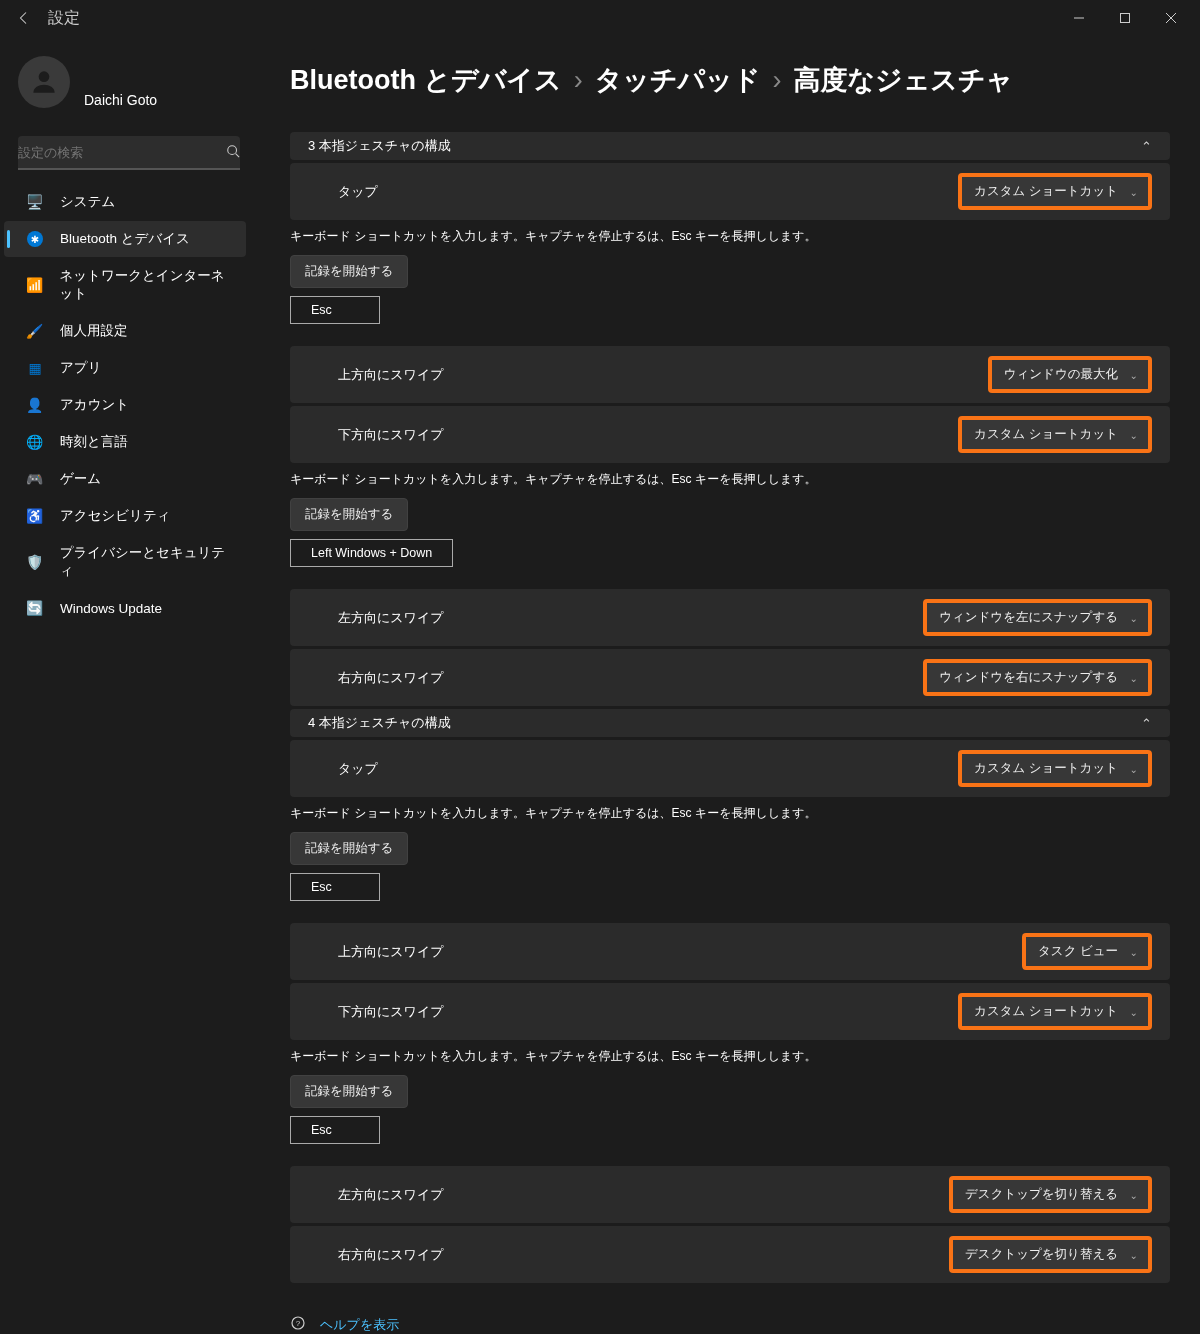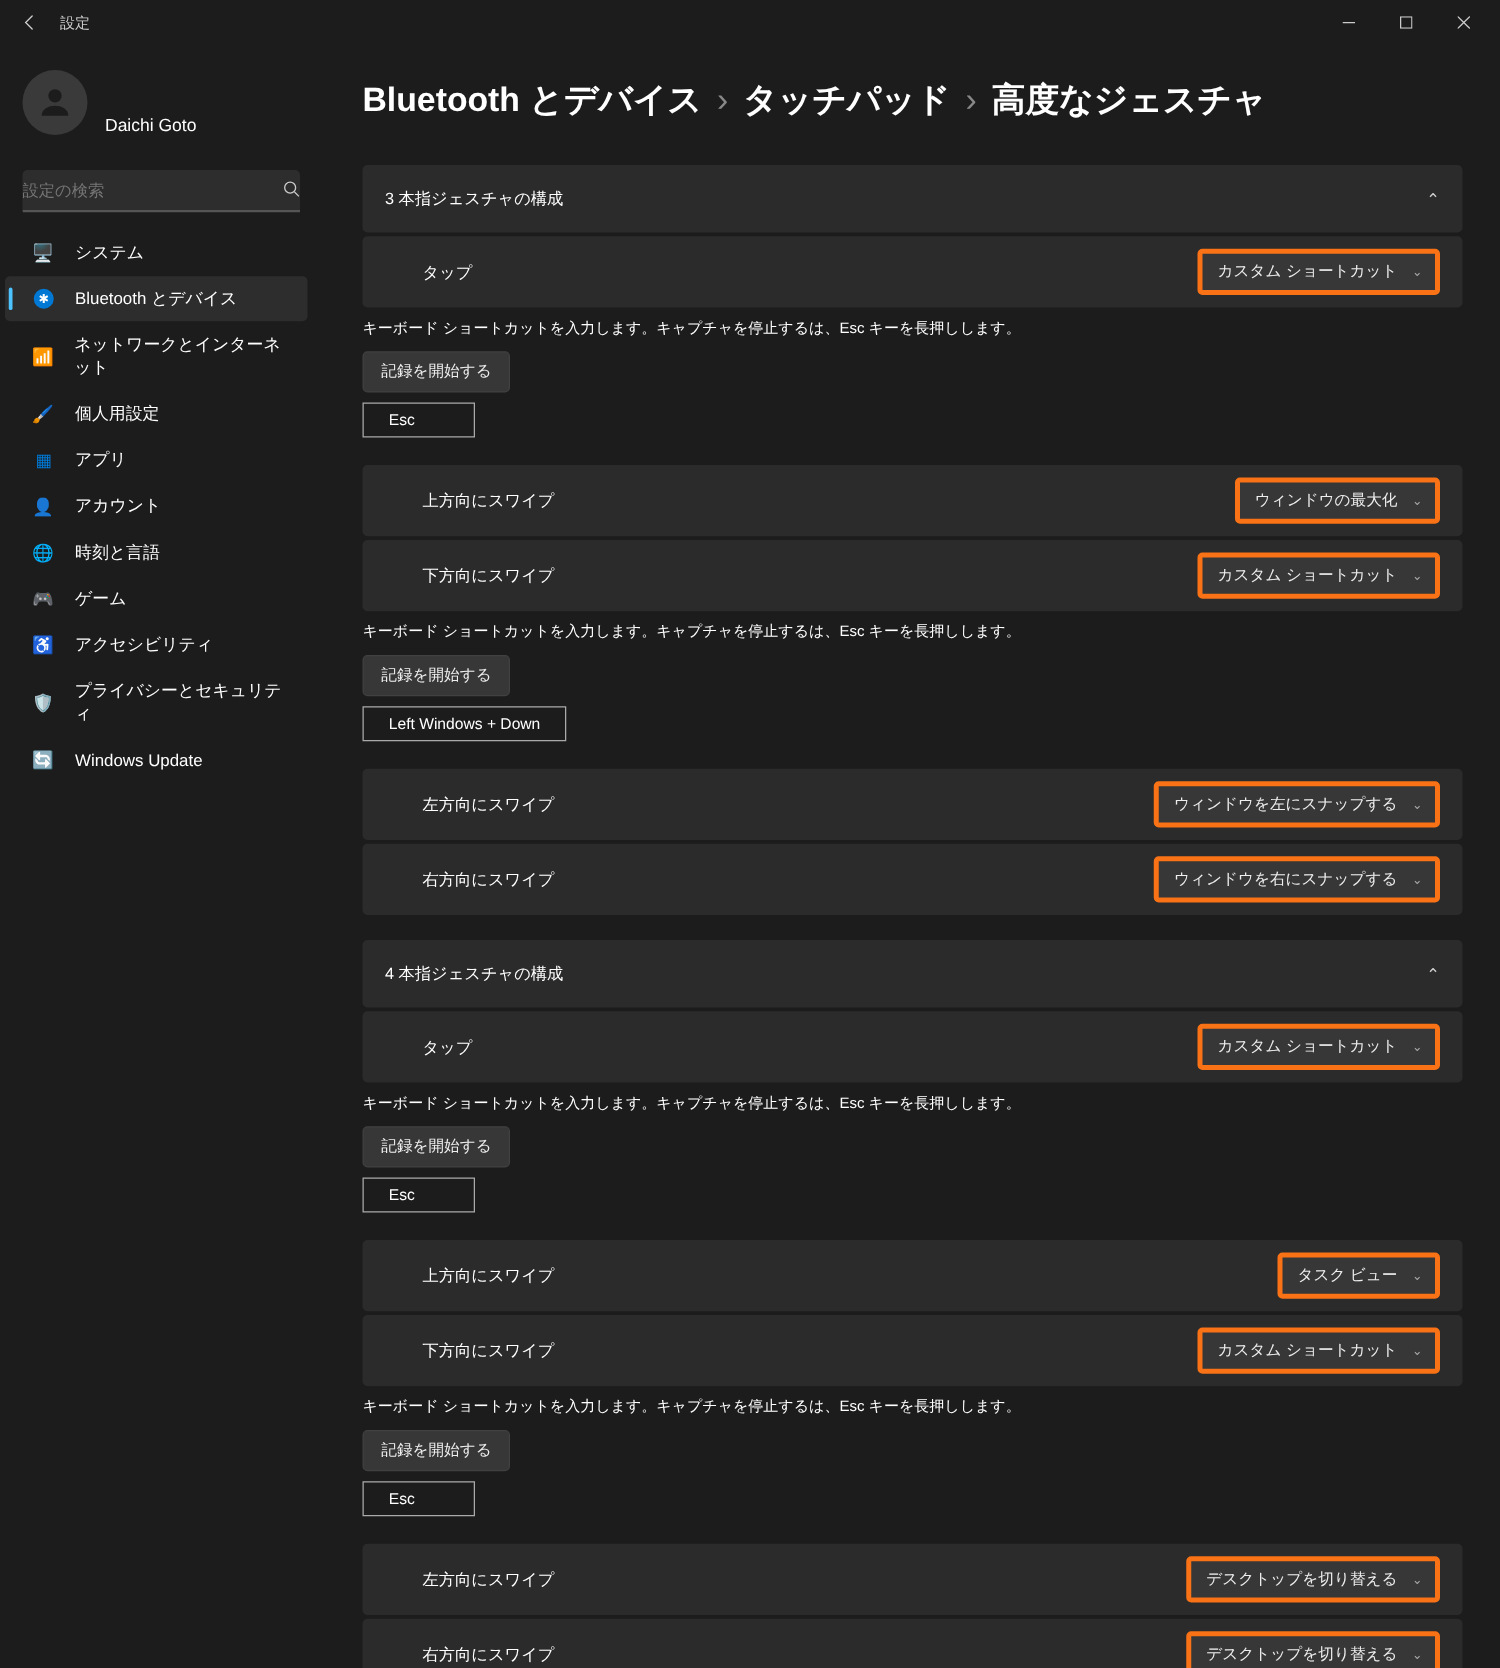--- a/index.html
+++ b/index.html
@@ -1,20 +1,20 @@
 <!DOCTYPE html>
 <html><head>
   <meta charset="utf-8">
   <style>
     * { margin: 0; padding: 0; box-sizing: border-box; font-family: "Segoe UI", "Yu Gothic UI", sans-serif; }
     body { background: #1c1c1c; color: #ffffff; width: 1200px; height: 1334px; overflow: hidden; }
 
     .titlebar { height: 36px; display: flex; align-items: center; padding: 0 6px; }
     .titlebar .back { width: 36px; height: 36px; display:flex; align-items:center; justify-content:center; color:#ccc; cursor:pointer; }
-    .titlebar .title { font-size: 12px; color: #ccc; margin-left: 6px; }
+    .titlebar .title { font-size: 16px; color: #ccc; margin-left: 6px; }
     .titlebar .gap { flex: 1; }
     .titlebar .winbtn { width: 46px; height: 36px; display:flex; align-items:center; justify-content:center; color:#ccc; cursor:pointer; }
 
     .shell { display:flex; height: calc(100% - 36px); }
     .sidebar { width: 260px; padding: 10px 10px 10px 0; }
     .user { display:flex; align-items:flex-end; padding: 10px 10px 10px 18px; gap:14px; }
     .avatar { width:52px; height:52px; border-radius:50%; background:#3a3a3a; display:flex; align-items:center; justify-content:center; }
     .avatar svg { width:32px; height:32px; fill:#1c1c1c; }
     .user .name { font-size:14px; }
 
@@ -26,21 +26,21 @@
     .nav-item { display:flex; align-items:center; padding: 9px 10px 9px 22px; gap:16px; font-size:13.5px; cursor:pointer; border-radius:4px; margin:1px 4px; position:relative; }
     .nav-item.selected { background:#2d2d2d; }
     .nav-item.selected::before { content:""; position:absolute; left:3px; top:9px; bottom:9px; width:3px; background:#4cc2ff; border-radius:2px; }
     .nav-item .nicon { width:18px; height:18px; display:flex; align-items:center; justify-content:center; font-size:14px; }
 
     .content { flex:1; padding: 26px 30px 20px 30px; overflow-y:auto; }
     .breadcrumb { font-size:27px; font-weight:600; display:flex; align-items:center; gap:12px; flex-wrap:wrap; }
     .breadcrumb .sep { color:#888; font-weight:400; }
 
     .section { margin-top:34px; }
-    .group-header { background:#2b2b2b; border-radius:4px; padding: 18px 18px; display:flex; align-items:center; font-size:13px; margin-bottom:3px; }
+    .group-header { background:#2b2b2b; border-radius:4px; padding: 5px 18px; display:flex; align-items:center; font-size:13px; margin-bottom:3px; }
     .group-header .gh-label { flex:1; }
     .group-header .chev { color:#ccc; }
 
     .row { background:#2b2b2b; border-radius:4px; padding: 10px 18px 10px 48px; display:flex; align-items:center; min-height:44px; margin-bottom:3px; }
     .row .row-label { flex:1; font-size:13px; }
     .dropdown { background:#373737; border:4px solid #f97316; border-radius:4px; padding: 6px 30px 6px 12px; font-size:12.5px; color:#eee; position:relative; min-width:120px; cursor:pointer; }
     .dropdown .dchev { position:absolute; right:10px; top:50%; transform:translateY(-50%); color:#aaa; font-size:10px; }
 
     .hint { font-size:12px; color:#ffffff; margin: 8px 0 10px 0; }
     .btn { background:#373737; border:1px solid #414141; border-radius:4px; padding:7px 14px; font-size:12.5px; color:#eee; cursor:pointer; display:inline-block;font-family:Liberation Mono, monospace; }
@@ -203,21 +203,21 @@
       <div class="row">
         <span class="row-label">左方向にスワイプ</span>
         <div class="dropdown"><span>ウィンドウを左にスナップする</span><span class="dchev">⌄</span></div>
       </div>
       <div class="row">
         <span class="row-label">右方向にスワイプ</span>
         <div class="dropdown"><span>ウィンドウを右にスナップする</span><span class="dchev">⌄</span></div>
       </div>
     </div>
 
-    <div class="group-header" style="margin-top:20px;">
+    <div class="group-header" style="margin-top:3px;">
       <span class="gh-label">4 本指ジェスチャの構成</span>
       <span class="chev">⌃</span>
     </div>
 
     <div class="row">
       <span class="row-label">タップ</span>
       <div class="dropdown"><span>カスタム ショートカット</span><span class="dchev">⌄</span></div>
     </div>
     <div class="subblock">
       <div class="hint">キーボード ショートカットを入力します。キャプチャを停止するは、Esc キーを長押しします。</div>

